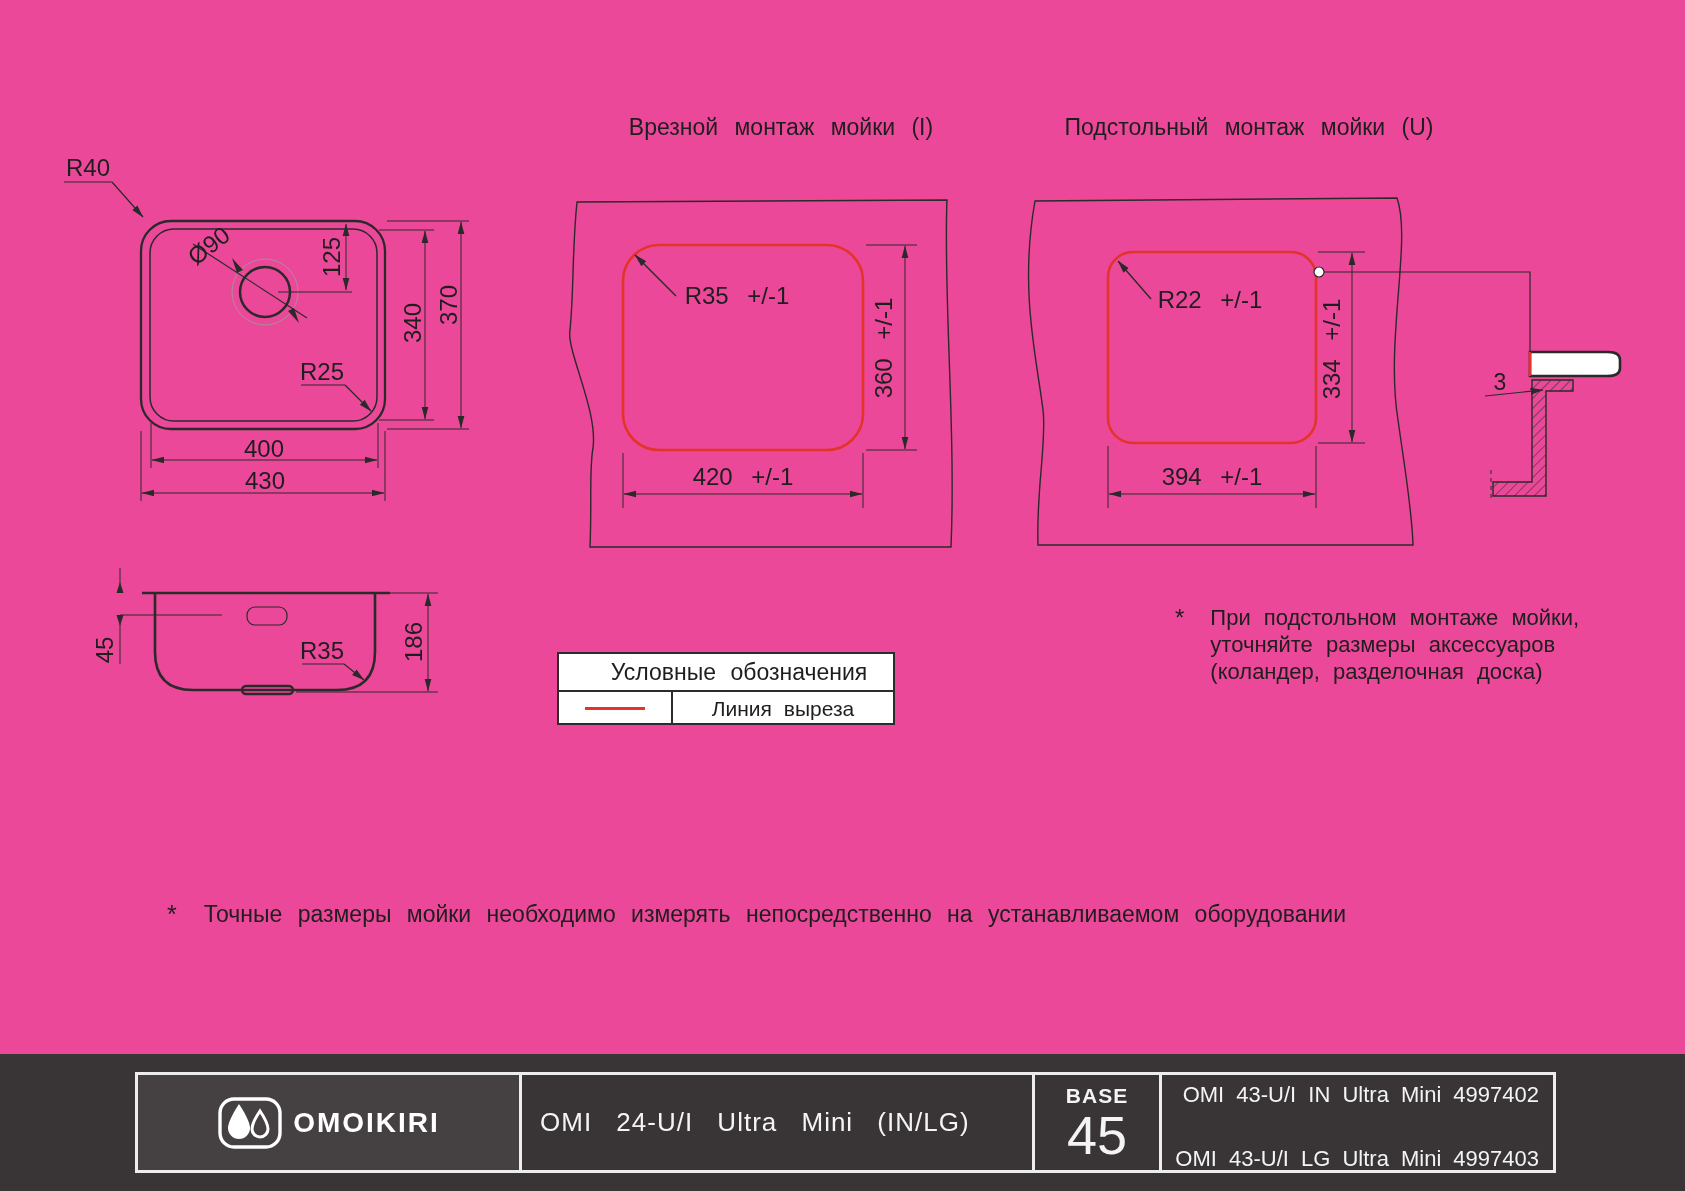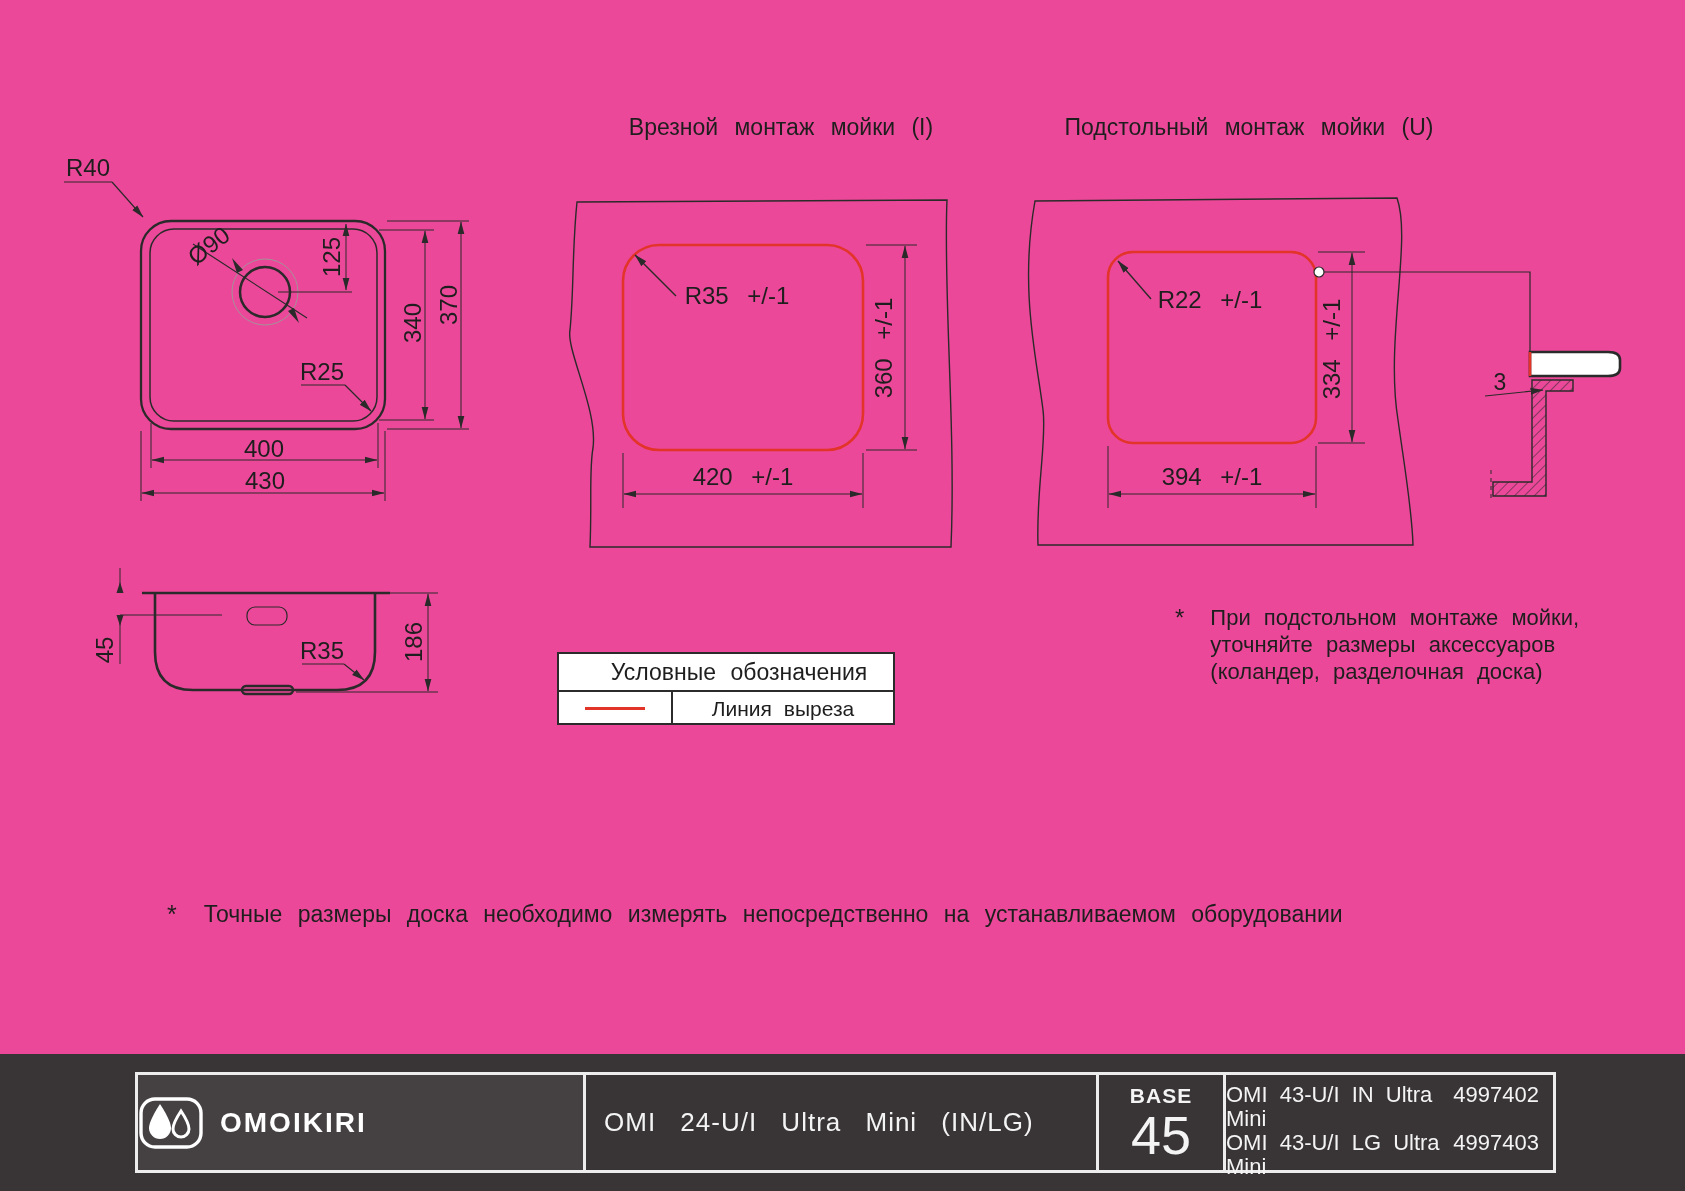--- a/index.html
+++ b/index.html
@@ -24,28 +24,28 @@
   
   .note-under{position:absolute;left:1175px;top:604px;display:flex;font-size:22px;line-height:27px;word-spacing:7px;}
   .note-under .star{margin-right:26px;font-size:24px;}
   .note-bottom{position:absolute;left:167px;top:901px;display:flex;font-size:23px;line-height:26px;word-spacing:9px;}
   .note-bottom .star{margin-right:27px;font-size:25px;}
   
   .footer{position:absolute;left:0;top:1054px;width:1685px;height:137px;background:#393536;}
   .fbox{position:absolute;left:135px;top:18px;width:1421px;height:101px;border:3px solid #ededed;box-sizing:border-box;
         display:flex;color:#f4f4f4;}
   .fcell{box-sizing:border-box;height:100%;}
-  .fc-logo{width:448px;background:#454142;border-right:3px solid #ededed;display:flex;align-items:center;gap:16px;}
+  .fc-logo{width:384px;background:#454142;border-right:3px solid #ededed;display:flex;align-items:center;justify-content:center;gap:10px;}
   .fc-model{width:513px;border-right:3px solid #ededed;display:flex;align-items:center;padding-left:18px;
             font-size:26px;word-spacing:16px;letter-spacing:1px;}
   .fc-base{width:127px;border-right:3px solid #ededed;display:flex;flex-direction:column;align-items:center;justify-content:center;padding-top:0;}
   .fc-base .b1{font-size:21px;letter-spacing:1px;font-weight:bold;}
   .fc-base .b2{font-size:54px;font-weight:200;line-height:0.95;margin-top:2px;}
   .fc-codes{flex:1;display:flex;flex-direction:column;align-items:flex-end;justify-content:flex-start;
-            padding:8px 14px 11px 0;font-size:22px;line-height:24px;word-spacing:6px;}
+            padding:8px 14px 11px 0;font-size:22px;line-height:24px;word-spacing:6px;gap:40px;}
   .code-line{display:flex;gap:12px;}
   .brand-text{font-size:28px;font-weight:bold;letter-spacing:2px;color:#fff;}
 </style>
 </head>
 <body>
 
 <div class="page">
 
   <svg class="lin" width="1685" height="1054" viewBox="0 0 1685 1054">
     <defs>
@@ -203,21 +203,21 @@
     <div class="star">*</div>
     <div>
       <div>При подстольном монтаже мойки,</div>
       <div>уточняйте размеры аксессуаров</div>
       <div>(коландер, разделочная доска)</div>
     </div>
   </div>
 
   <div class="note-bottom">
     <div class="star">*</div>
-    <div>Точные размеры доска необходимо измерять непосредственно на устанавливаемом оборудовании</div>
+    <div>Точные размеры мойки необходимо измерять непосредственно на устанавливаемом оборудовании</div>
   </div>
 
   <div class="footer">
     <div class="fbox">
       <div class="fcell fc-logo">
         <svg width="66" height="54" viewBox="0 0 66 54">
           <rect x="3" y="3" width="60" height="48" rx="14" fill="none" stroke="#fff" stroke-width="3.4"></rect>
           <path d="M22,8 C22,8 11,24 11,32 a11,11 0 0 0 22,0 C33,24 22,8 22,8 Z" fill="#fff"></path>
           <path d="M43,15 C43,15 35,27 35,33 a8,8 0 0 0 16,0 C51,27 43,15 43,15 Z" fill="none" stroke="#fff" stroke-width="3"></path>
         </svg>

